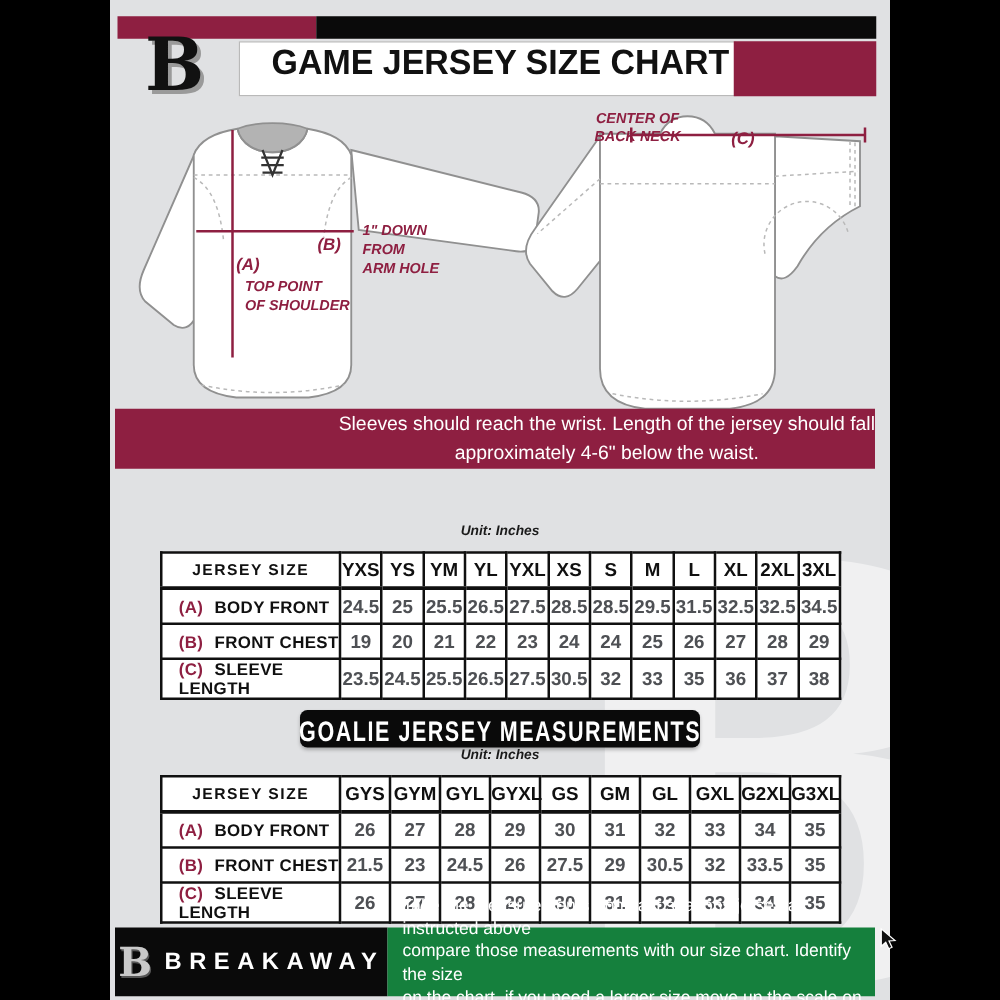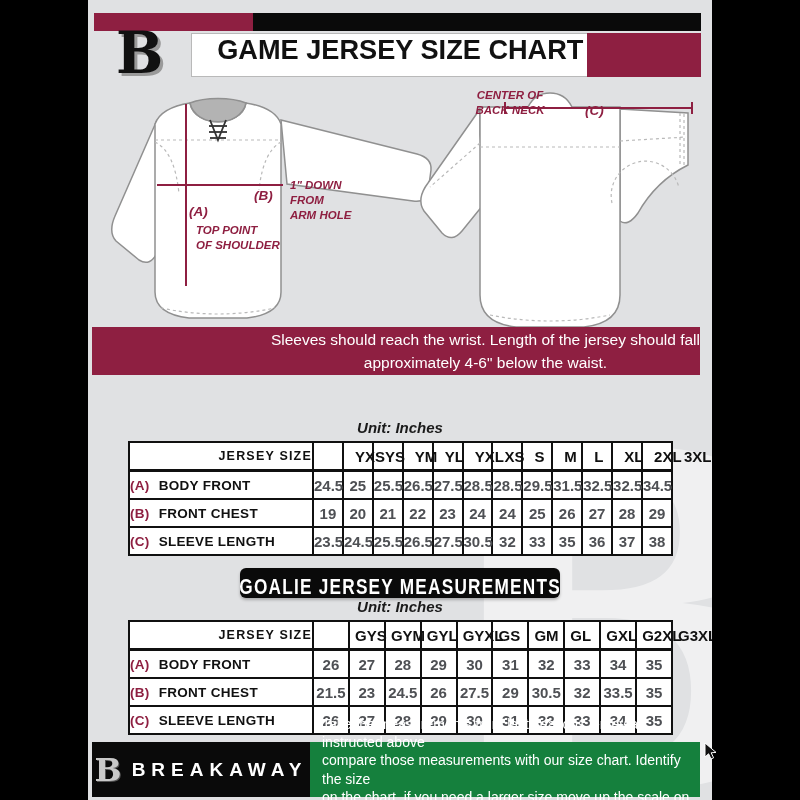--- a/index.html
+++ b/index.html
@@ -40,34 +40,34 @@
           align-items:center;justify-content:flex-end;}
   .banner div{color:#fff;font-size:15.5px;line-height:1.5;text-align:center;white-space:pre-line;font-weight:500;}
 
   
   .section-box{width:320px;height:30px;background:#0a0a0a;border-radius:6px;display:flex;
                align-items:center;justify-content:center;box-shadow:0 2px 3px rgba(0,0,0,0.25);}
   .section-box span{color:#fff;font-size:21px;font-weight:800;letter-spacing:1.5px;white-space:nowrap;
                     transform:scaleX(0.82) scaleY(1.08);}
   .player-box{left:152px;top:388px;}
   .goalie-box{left:152px;top:568px;align-items:flex-end;}
-  .unit{width:624px;text-align:center;font-size:15px;font-weight:700;font-style:italic;color:#1a1a1a;}
+  .unit{width:624px;text-align:center;font-size:11px;font-weight:700;font-style:italic;color:#1a1a1a;}
   .unit-player{left:0;top:419px;}
   .unit-goalie{left:0;top:598px;}
 
   
   table.size-table{position:absolute;left:40px;border-collapse:collapse;table-layout:fixed;width:545px;z-index:1;}
   .player-table{top:441px;}
   .goalie-table{top:620px;}
   .size-table th,.size-table td{border:2px solid #101010;background:#fff;height:26px;padding:0;}
-  .size-table thead th{font-size:15px;font-weight:800;color:#101010;text-align:right;padding-left:41px;}
+  .size-table thead th{font-size:15px;font-weight:800;color:#101010;text-align:center;}
   .size-table thead th.corner{font-size:12.5px;font-weight:700;letter-spacing:1.2px;width:141px;}
   .size-table thead th{border-bottom:3px solid #101010;}
   .size-table td{font-size:15px;color:#4e5054;font-weight:600;text-align:center;}
-  .size-table td.rowlabel{text-align:left;color:#101010;font-weight:800;
+  .size-table td.rowlabel{text-align:left;padding-left:13px;color:#101010;font-weight:800;
                           font-size:13.5px;letter-spacing:0.3px;}
   .size-table td.rowlabel .prefix{color:#8e1f41;font-weight:800;margin-right:9px;}
 
   
   .footer-black{left:4px;top:742px;width:218px;height:55px;background:#0a0a0a;display:flex;
                 align-items:center;justify-content:center;gap:10px;}
   .footer-logo{font-family:"DejaVu Serif",serif;font-weight:bold;font-size:32px;color:#c9c9c9;
                text-shadow:1px 1px 0 #555;line-height:1;}
   .footer-brand{color:#fff;font-size:19px;font-weight:700;letter-spacing:6px;}
   .footer-maroon{left:222px;top:742px;width:390px;height:55px;background:#15803d;display:flex;align-items:center;}

